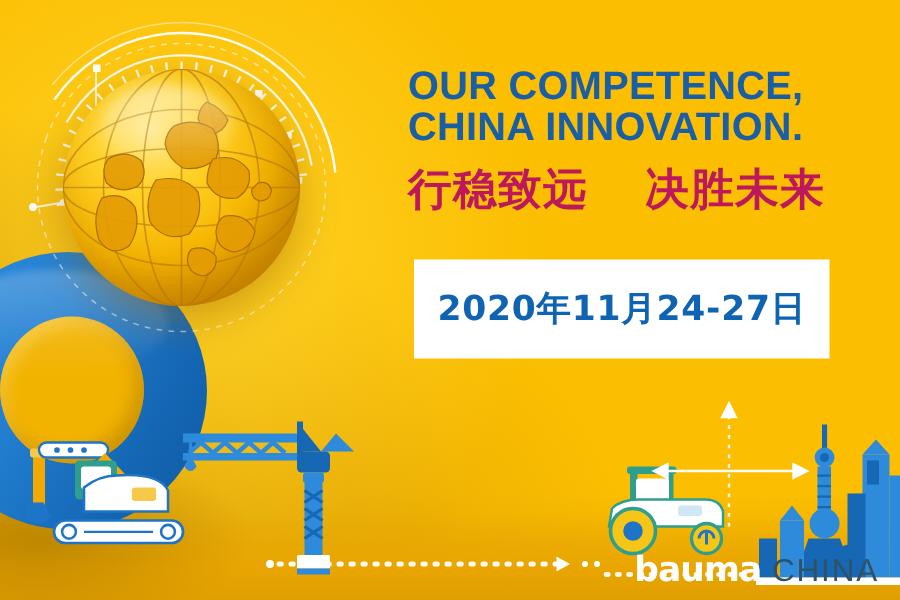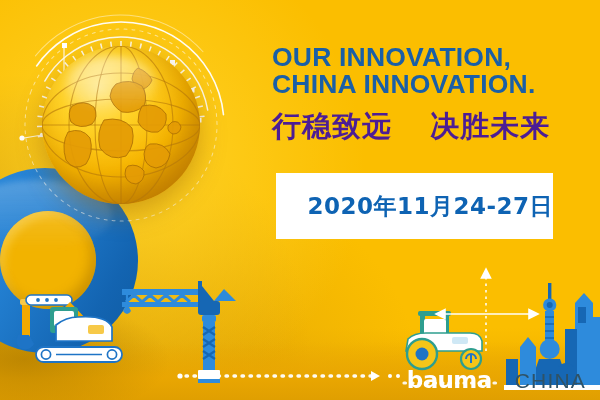--- a/index.html
+++ b/index.html
@@ -44,37 +44,37 @@
     overflow:hidden;}
   .globe svg{position:absolute;inset:0;}
   .globe .gloss{position:absolute;left:16%;top:7%;width:56%;height:34%;border-radius:50%;
     background:linear-gradient(180deg,rgba(255,255,255,.42),rgba(255,255,255,0));filter:blur(4px);}
 
   
   .headline{position:absolute;left:272px;top:44px;width:310px;}
   .hl-line{color:#1A5FA6;font-weight:bold;letter-spacing:.2px;line-height:1.02;}
   .hl-1,.hl-2{font-size:26.5px;}
   .hl-cn{font-size:29px;margin-top:9px;letter-spacing:1px;
-    font-family:"DejaVu Sans","Liberation Sans",sans-serif;font-weight:bold;color:#4c1d95;}
+    font-family:"DejaVu Sans","Liberation Sans",sans-serif;font-weight:bold;color:#be185d;}
   .hl-cn .gap{display:inline-block;width:16px;}
 
   
   .datebox{position:absolute;left:276px;top:173px;width:277px;height:66px;background:#FFFFFF;
-    display:flex;flex-direction:column;align-items:flex-end;justify-content:center;}
+    display:flex;flex-direction:column;align-items:center;justify-content:center;}
   .date-1{color:#0E63B3;font-weight:bold;font-size:23px;letter-spacing:.5px;
     font-family:"DejaVu Sans","Liberation Sans",sans-serif;line-height:1.14;}
   .date-2{color:#0E63B3;font-weight:bold;font-size:21px;letter-spacing:5px;
     font-family:"DejaVu Sans","Liberation Sans",sans-serif;line-height:1.14;padding-left:5px;}
 
   
   .band{position:absolute;left:0;bottom:0;width:600px;height:145px;}
   .band svg{position:absolute;left:0;bottom:0;}
 
   
-  .logo{position:absolute;right:14px;bottom:7px;display:flex;align-items:baseline;gap:23px;}
+  .logo{position:absolute;right:14px;bottom:7px;display:flex;align-items:baseline;gap:7px;}
   .logo-bauma{color:#FFFFFF;font-weight:bold;font-size:23px;letter-spacing:-.6px;
     font-family:"DejaVu Sans","Liberation Sans",sans-serif;}
   .logo-china{color:#2F5266;font-weight:normal;font-size:21px;letter-spacing:1.2px;text-align:right;}
 </style>
 </head>
 <body>
 
 <div id="poster">
 
   <div class="bg-glow"></div>
@@ -162,21 +162,21 @@
           <path d="M108 98 q14 -2 20 10 q-2 12 -14 14 q-12 -2 -12 -14 q1 -8 6 -10z"></path>
           <path d="M86 120 q10 -3 16 5 q1 10 -8 13 q-10 -1 -11 -10 q0 -6 3 -8z"></path>
           <path d="M130 76 q7 -2 9 5 q-1 7 -8 7 q-6 -2 -5 -8z"></path>
         </g>
       </svg>
       <div class="gloss"></div>
     </div>
   </div>
 
   <div class="headline">
-    <div class="hl-line hl-1">OUR INNOVATION,</div>
+    <div class="hl-line hl-1">OUR COMPETENCE,</div>
     <div class="hl-line hl-2">CHINA INNOVATION.</div>
     <div class="hl-cn">
       <span>行稳致远</span>
       <span class="gap"></span>
       <span>决胜未来</span>
     </div>
   </div>
 
   <div class="datebox">
     <div class="date-1">2020年11月24-27日</div>

